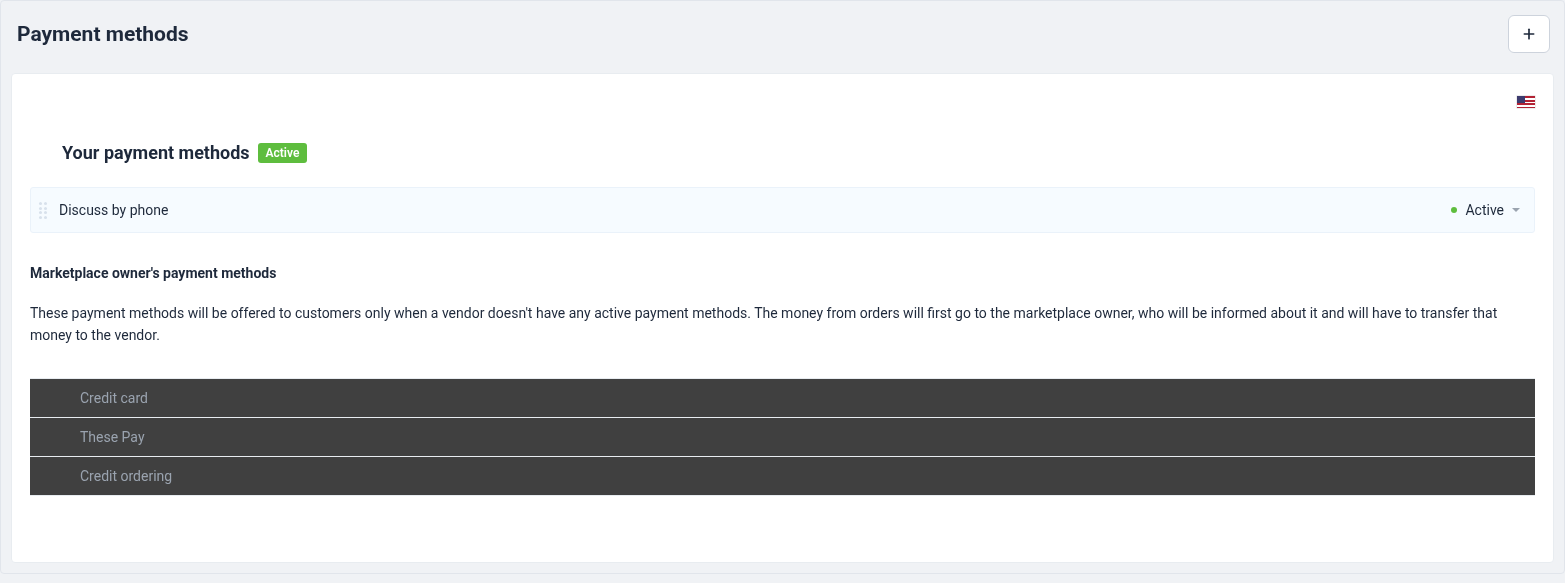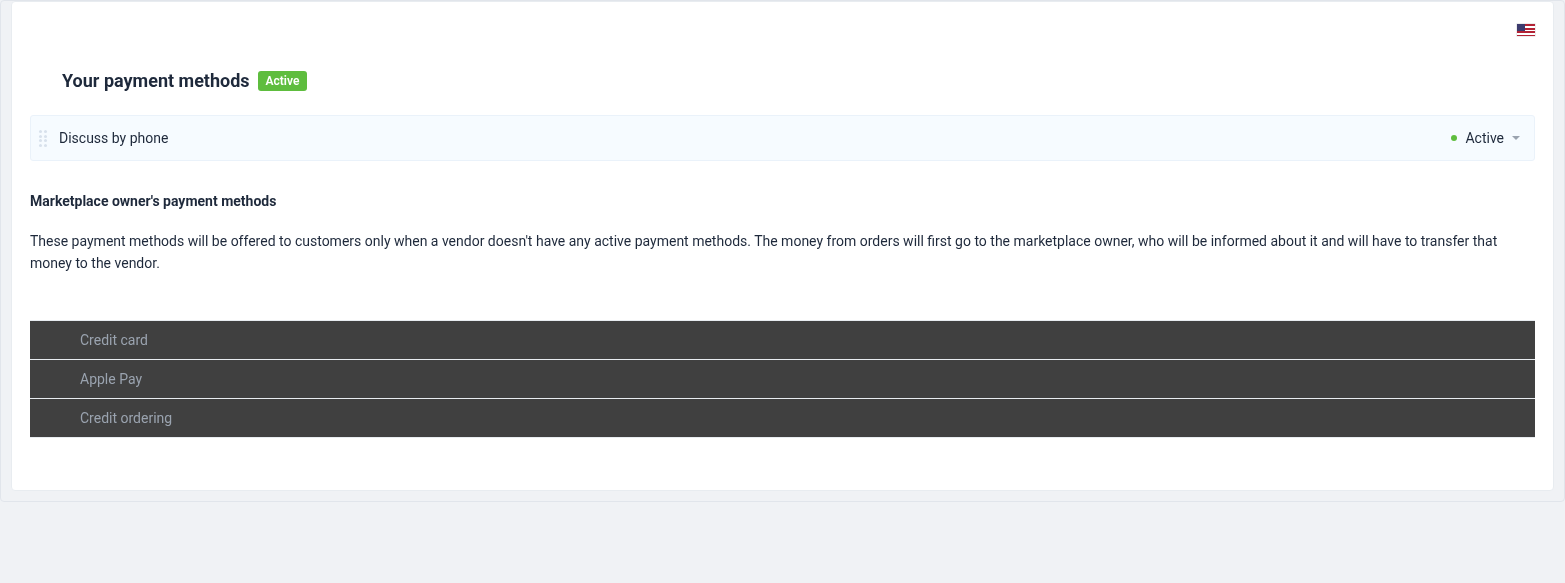--- a/index.html
+++ b/index.html
@@ -166,41 +166,50 @@
     .section-subheading {
       font-size: 14px;
       font-weight: 700;
       color: #1e293b;
       margin-bottom: 22px;
     }
     .description {
       font-size: 14px;
       color: #1e293b;
       line-height: 1.55;
-      margin-bottom: 46px;
+      margin-bottom: 32px;
     }
     .fallback-list {
       border-top: 1px solid #e8ecf0;
     }
     .fallback-row {
       display: flex;
       align-items: center;
       background: #404040;
       border-bottom: 1px solid #e8ecf0;
       padding: 11px 12px 11px 50px;
     }
     .fallback-row .fallback-name {
       color: #9aa3af;
       font-size: 14px;
     }
   </style>
 </head>
 <body>
 
 <div class="page">
+  <div class="header">
+    <h1>Payment methods</h1>
+    <div class="add-button">
+      <svg viewBox="0 0 24 24" fill="none" stroke="currentColor" stroke-width="2.5" stroke-linecap="round">
+        <line x1="12" y1="5" x2="12" y2="19"></line>
+        <line x1="5" y1="12" x2="19" y2="12"></line>
+      </svg>
+    </div>
+  </div>
 
   <div class="panel">
     <div class="flag-row">
       <span class="flag-us">
         <span class="stripes"></span>
         <span class="canton"></span>
       </span>
     </div>
 
     <div class="section-heading">
@@ -231,20 +240,20 @@
 
     <h2 class="section-subheading">Marketplace owner's payment methods</h2>
 
     <p class="description">These payment methods will be offered to customers only when a vendor doesn't have any active payment methods. The money from orders will first go to the marketplace owner, who will be informed about it and will have to transfer that money to the vendor.</p>
 
     <div class="fallback-list">
       <div class="fallback-row">
         <span class="fallback-name">Credit card</span>
       </div>
       <div class="fallback-row">
-        <span class="fallback-name">Apple Pay</span>
+        <span class="fallback-name">These Pay</span>
       </div>
       <div class="fallback-row">
         <span class="fallback-name">Credit ordering</span>
       </div>
     </div>
   </div>
 </div>
 
 </body></html>

